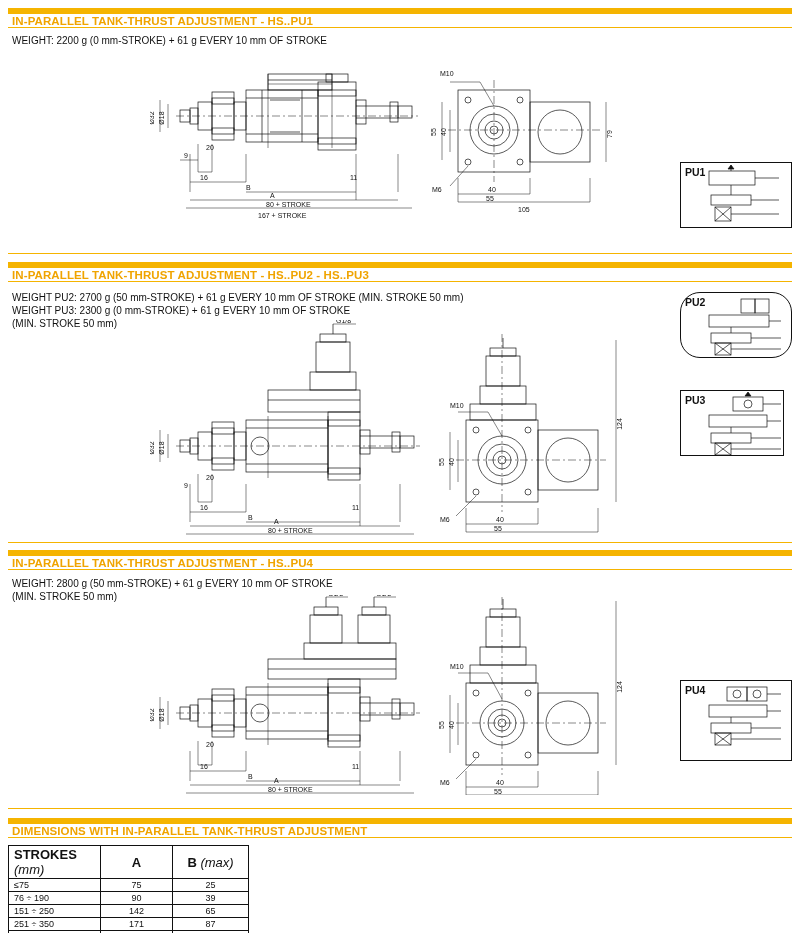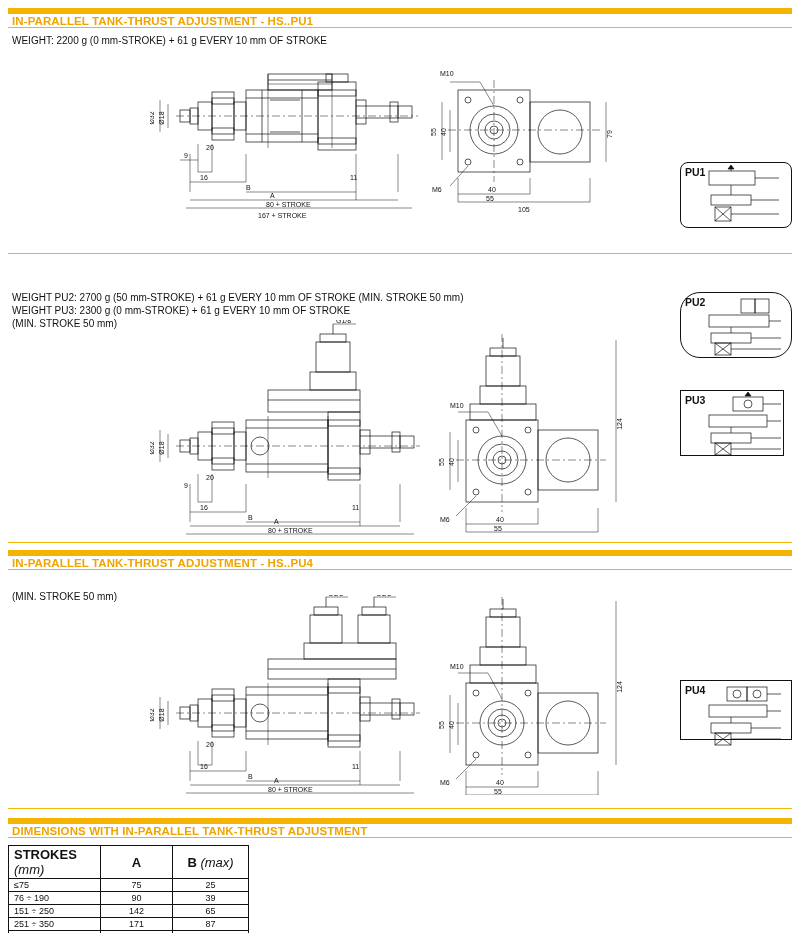--- a/index.html
+++ b/index.html
@@ -197,40 +197,44 @@
       <text x="296" y="72" transform="rotate(-90 296,72)" text-anchor="middle">40</text>
       <text x="290" y="16">M10</text>
       <text x="282" y="132">M6</text>
       <text x="338" y="132">40</text>
       <text x="336" y="141">55</text>
       <text x="368" y="152">105</text>
       <text x="462" y="74" transform="rotate(-90 462,74)" text-anchor="middle">79</text>
     </g>
   </svg>
 
-  <div class="symbol-box" style="left:680px; top:162px; width:112px; height:66px;border-radius:8px;">
+  <div class="symbol-box" style="left:680px; top:162px; width:112px; height:66px;">
     <span class="tag">PU1</span>
     <svg width="112" height="66" viewBox="0 0 112 66">
       <g fill="none" stroke="#111" stroke-width="0.7">
         <rect x="28" y="8" width="46" height="14"></rect>
         <line x1="74" y1="15" x2="98" y2="15"></line>
         <line x1="50" y1="22" x2="50" y2="32"></line>
         <rect x="30" y="32" width="40" height="10"></rect>
         <line x1="70" y1="37" x2="98" y2="37"></line>
         <rect x="34" y="44" width="16" height="14"></rect>
         <line x1="50" y1="51" x2="98" y2="51"></line>
         <path d="M34 44 L50 58 M34 58 L50 44"></path>
         <path d="M50 2 l3 4 l-6 0 z" fill="#111"></path>
         <line x1="50" y1="2" x2="50" y2="8"></line>
       </g>
     </svg>
   </div>
 
   <div class="sec-rule" style="top:253px;"></div>
 
+  <div class="sec-head" style="top:262px;">
+    <div class="bar"></div>
+    <div class="title">IN-PARALLEL TANK-THRUST ADJUSTMENT - HS..PU2 - HS..PU3</div>
+  </div>
 
   <div class="weight-line" style="left:12px; top:292px;">WEIGHT PU2: 2700 g (50 mm-STROKE) + 61 g EVERY 10 mm OF STROKE (MIN. STROKE 50 mm)</div>
   <div class="weight-line" style="left:12px; top:305px;">WEIGHT PU3: 2300 g (0 mm-STROKE) + 61 g EVERY 10 mm OF STROKE</div>
   <div class="weight-line" style="left:12px; top:318px;">               (MIN. STROKE 50 mm)</div>
 
   <svg class="dwg" style="left:150px; top:320px;" width="520" height="215" viewBox="0 0 520 215">
     <g fill="none" stroke="#111" stroke-width="0.7">
 
       <rect x="166" y="22" width="34" height="30"></rect>
       <rect x="170" y="14" width="26" height="8"></rect>
@@ -382,20 +386,21 @@
     </svg>
   </div>
 
   <div class="sec-rule" style="top:542px;"></div>
 
   <div class="sec-head" style="top:550px;">
     <div class="bar"></div>
     <div class="title">IN-PARALLEL TANK-THRUST ADJUSTMENT - HS..PU4</div>
   </div>
 
+  <div class="weight-line" style="left:12px; top:578px;">WEIGHT: 2800 g (50 mm-STROKE) + 61 g EVERY 10 mm OF STROKE</div>
   <div class="weight-line" style="left:12px; top:591px;">               (MIN. STROKE 50 mm)</div>
 
   <svg class="dwg" style="left:150px; top:595px;" width="520" height="200" viewBox="0 0 520 200">
     <g fill="none" stroke="#111" stroke-width="0.7">
 
       <rect x="160" y="20" width="32" height="28"></rect>
       <rect x="164" y="12" width="24" height="8"></rect>
       <line x1="176" y1="2" x2="176" y2="12"></line>
       <rect x="208" y="20" width="32" height="28"></rect>
       <rect x="212" y="12" width="24" height="8"></rect>
@@ -502,21 +507,21 @@
       <text x="304" y="130" transform="rotate(-90 304,130)" text-anchor="middle">40</text>
       <text x="300" y="74">M10</text>
       <text x="290" y="190">M6</text>
       <text x="346" y="190">40</text>
       <text x="344" y="199">55</text>
       <text x="376" y="210">105</text>
       <text x="472" y="92" transform="rotate(-90 472,92)" text-anchor="middle">124</text>
     </g>
   </svg>
 
-  <div class="symbol-box" style="left:680px; top:680px; width:112px; height:60px;text-align:right;">
+  <div class="symbol-box" style="left:680px; top:680px; width:112px; height:81px;text-align:right;">
     <span class="tag">PU4</span>
     <svg width="112" height="66" viewBox="0 0 112 66">
       <g fill="none" stroke="#111" stroke-width="0.7">
         <rect x="46" y="6" width="20" height="14"></rect>
         <rect x="66" y="6" width="20" height="14"></rect>
         <circle cx="56" cy="13" r="4"></circle>
         <circle cx="76" cy="13" r="4"></circle>
         <line x1="86" y1="13" x2="100" y2="13"></line>
         <rect x="28" y="24" width="58" height="12"></rect>
         <line x1="86" y1="30" x2="100" y2="30"></line>

